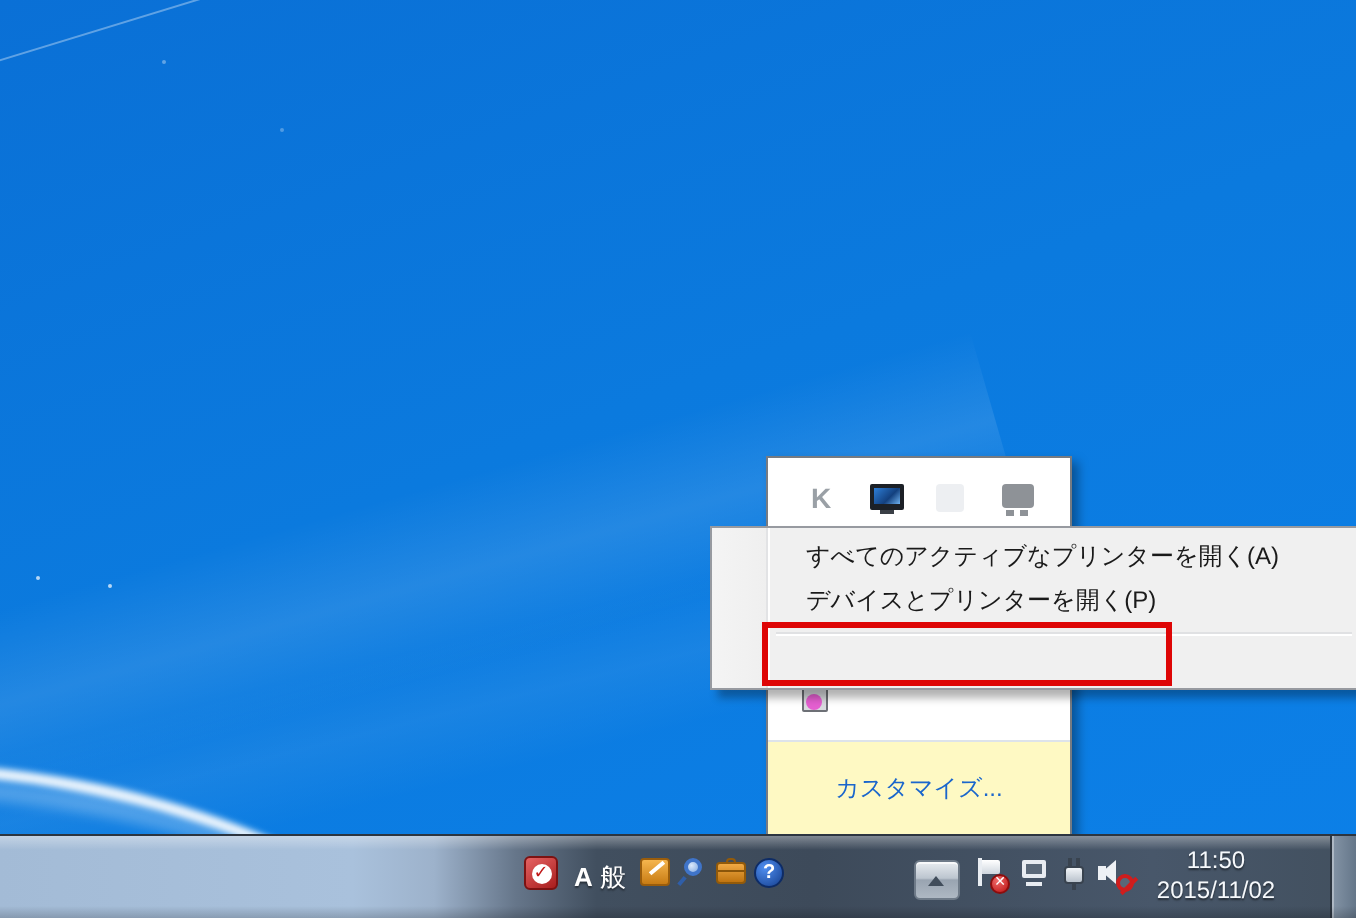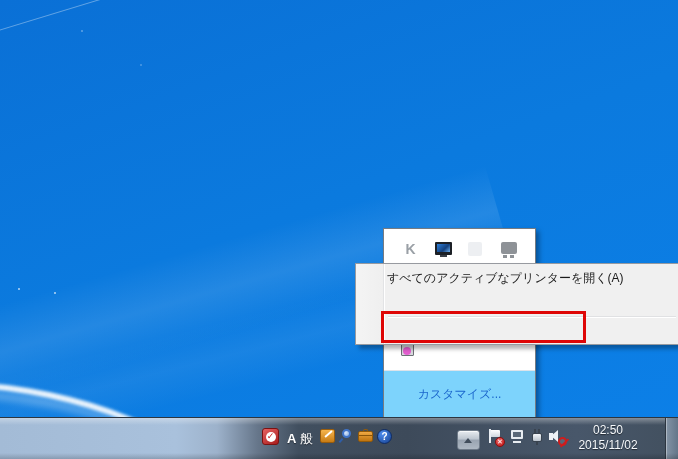--- a/index.html
+++ b/index.html
@@ -34,32 +34,32 @@
   .icon-display .stand { position:absolute; left:5px; top:13px; width:7px; height:2px; background:#3a3f46; }
   .icon-ghost { width:14px; height:14px; margin-top:1px; background:rgba(228,231,235,0.65); border-radius:2px; }
   .icon-device { width:16px; height:12px; background:#8e9297; border-radius:2px; margin-top:1px; position:relative; }
   .icon-device .d1, .icon-device .d2 { position:absolute; top:13px; width:4px; height:3px; background:#8e9297; }
   .icon-device .d1 { left:2px; } .icon-device .d2 { left:9px; }
   .icon-printer-status { position:absolute; left:17px; top:115px; width:13px; height:12px;
     background:#d8dade; border:1px solid #6d7076; border-radius:1px; }
   .icon-printer-status .ink { position:absolute; left:1px; top:2px; width:8px; height:8px;
     background:radial-gradient(circle at 40% 40%, #f26bd8, #c procedural); background:#e45fd0; border-radius:50%; }
   .flyout-customize { position:absolute; left:0; bottom:0; width:100%; height:47px;
-    background:#7dd3fc; border-top:1px solid #dde3ea; display:flex; align-items:center; justify-content:center; }
+    background:#fef9c3; border-top:1px solid #dde3ea; display:flex; align-items:center; justify-content:center; }
   .customize-link { color:#1a66cc; font-size:12px; cursor:pointer; }
 
   
   .ctx-menu { position:absolute; left:355px; top:263px; width:323px; height:82px;
     background:#f0f0f0; border:1px solid #979aa0; border-right:none;
     box-shadow:4px 4px 4px rgba(0,0,0,0.3); z-index:20; }
   .ctx-gutter { position:absolute; left:0; top:0; bottom:0; width:28px;
     background:linear-gradient(90deg,#f4f4f4,#efefef); border-right:1px solid #e2e3e5; }
   .ctx-gutter::after { content:""; position:absolute; right:-2px; top:0; bottom:0; width:1px; background:#ffffff; }
   .ctx-item { position:absolute; left:30px; right:2px; height:21px; line-height:21px;
-    padding-left:1px; font-size:12px; color:#1a1a1a; white-space:nowrap; cursor:default; }
+    padding-left:17px; font-size:12px; color:#1a1a1a; white-space:nowrap; cursor:default; }
   .ctx-item1 { top:4px; }
   .ctx-item2 { top:26px; }
   .ctx-sep { position:absolute; left:32px; right:2px; top:52px; height:2px;
     border-top:1px solid #e0e1e3; border-bottom:1px solid #ffffff; }
   .ctx-item3 { top:54px; height:26px; line-height:26px; }
   .redacted { display:inline-block; vertical-align:middle; height:15px; margin:0 1px 2px 3px;
     background-image:
       linear-gradient(45deg,#c7c7c7 25%,transparent 25%,transparent 75%,#c7c7c7 75%),
       linear-gradient(45deg,#c7c7c7 25%,#dddddd 25%,#dddddd 75%,#c7c7c7 75%);
     background-size:8px 8px; background-position:0 0,4px 4px; }
@@ -183,20 +183,21 @@
     <div class="ink"></div>
   </div>
   <div class="flyout-customize">
     <span class="customize-link">カスタマイズ...</span>
   </div>
 </div>
 
 <div class="ctx-menu">
   <div class="ctx-gutter"></div>
   <div class="ctx-item ctx-item1">すべてのアクティブなプリンターを開く(A)</div>
+  <div class="ctx-item ctx-item2">デバイスとプリンターを開く(P)</div>
   <div class="ctx-sep"></div>
 </div>
 
 <div class="annotation-rect"></div>
 
 <div class="taskbar">
 
   <div class="tb icon-av">
     <div class="ring"></div>
     <div class="chk">✓</div>
@@ -237,18 +238,18 @@
     <div class="body"></div>
     <div class="cord"></div>
   </div>
   <div class="tb icon-speaker">
     <div class="spk"></div>
     <div class="cone"></div>
     <div class="mute"></div>
   </div>
 
   <div class="tb clock">
-    <div>02:50</div>
+    <div>11:50</div>
     <div>2015/11/02</div>
   </div>
 
   <div class="show-desktop"></div>
 </div>
 
 </body></html>

